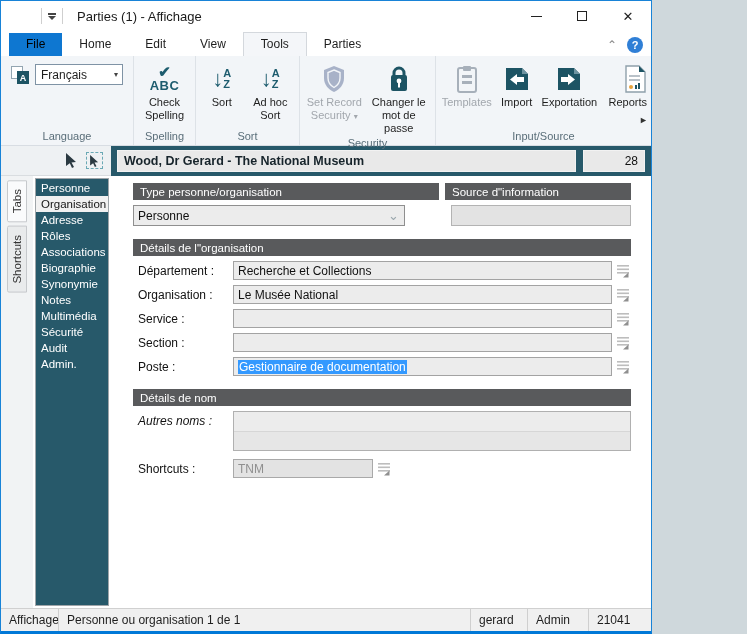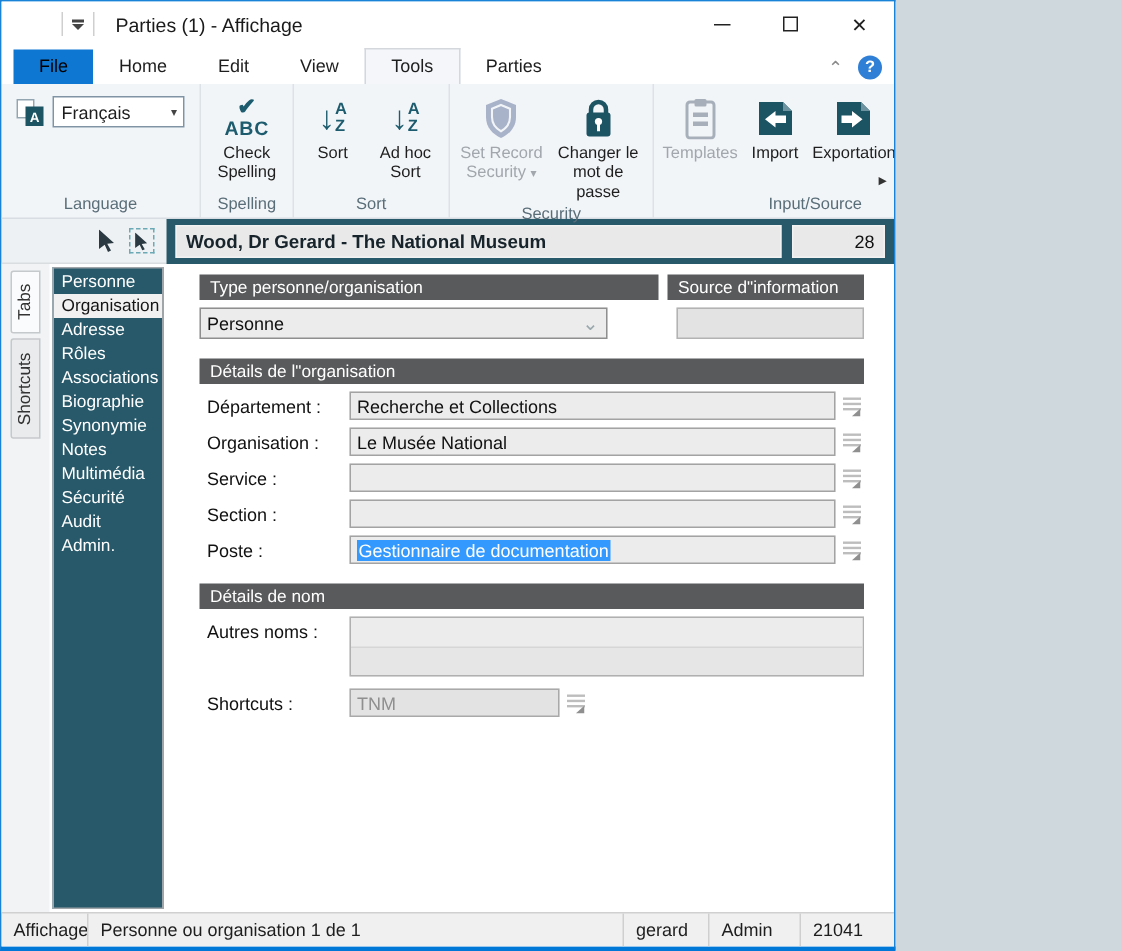--- a/index.html
+++ b/index.html
@@ -1,19 +1,19 @@
 <!DOCTYPE html>
 <html><head>
 <meta charset="utf-8">
 <style>
   * { margin:0; padding:0; box-sizing:border-box; }
   html,body { background:#cfd8dc; }
   body { font-family:"Liberation Sans", sans-serif; }
   .window{
-    width:597px; height:634px; background:#ffffff; position:relative;
+    width:652px; height:634px; background:#ffffff; position:relative;
     border:1px solid #1883d7; border-bottom:3px solid #0078d7;
     display:flex; flex-direction:column; overflow:hidden;
   }
   
   .titlebar{ height:30px; display:flex; align-items:center; background:#fff; flex:0 0 auto; }
   .qat{ display:flex; align-items:center; margin-left:34px; }
   .qat .sep{ width:1px; height:16px; background:#cfcfcf; margin:0 6px; }
   .qat-btn{ display:flex; flex-direction:column; align-items:center; cursor:pointer; }
   .qat-btn .bar{ width:8px; height:2px; background:#444; margin-bottom:1px; }
   .qat-btn .tri{ width:0; height:0; border-left:4px solid transparent; border-right:4px solid transparent; border-top:4px solid #444; }
@@ -84,21 +84,21 @@
   .section-hdr{ margin-top:13px; }
   .frow{ display:flex; align-items:center; margin-top:5px; }
   .frow .flabel{ width:100px; font-size:12px; color:#111; padding-left:5px; flex:0 0 auto; }
   .finput{ flex:1; height:19px; background:#ececec; border:1px solid #a3a3a3; font-size:12px; color:#111; display:flex; align-items:center; padding-left:4px; overflow:hidden; white-space:nowrap; }
   .ficon{ width:16px; flex:0 0 auto; margin-left:3px; display:flex; align-items:center; justify-content:center; }
   .sel-text{ background:#3399ff; color:#fff; padding:0 1px; }
   .multibox{ flex:1; height:40px; background:#ececec; border:1px solid #b0b0b0; display:flex; flex-direction:column; }
   .multibox .row1{ flex:1; border-bottom:1px solid #d6d6d6; background:#ececec; }
   .multibox .row2{ flex:1; background:#e6e6e6; }
   .frow.top{ align-items:flex-start; }
-  .frow.top .flabel{ padding-top:3px; }
+  .frow.top .flabel{ padding-top:3px;font-style:italic; }
   .acr-field{ width:140px; height:19px; background:#e3e3e3; border:1px solid #a9a9a9; font-size:12px; color:#8f8f8f; display:flex; align-items:center; padding-left:4px; }
   
   .statusbar{ height:23px; background:#f0f0f0; border-top:1px solid #d0d0d0; display:flex; align-items:center; font-size:12px; color:#1e1e1e; flex:0 0 auto; }
   .sb-cell{ padding:0 8px; display:flex; align-items:center; height:100%; }
   .sb-sep{ width:1px; height:100%; background:#cfcfcf; }
   .sb-mode{ width:57px; }
   .sb-info{ flex:1; }
   .sb-user{ width:56px; }
   .sb-role{ width:60px; }
   .sb-code{ width:62px; }

